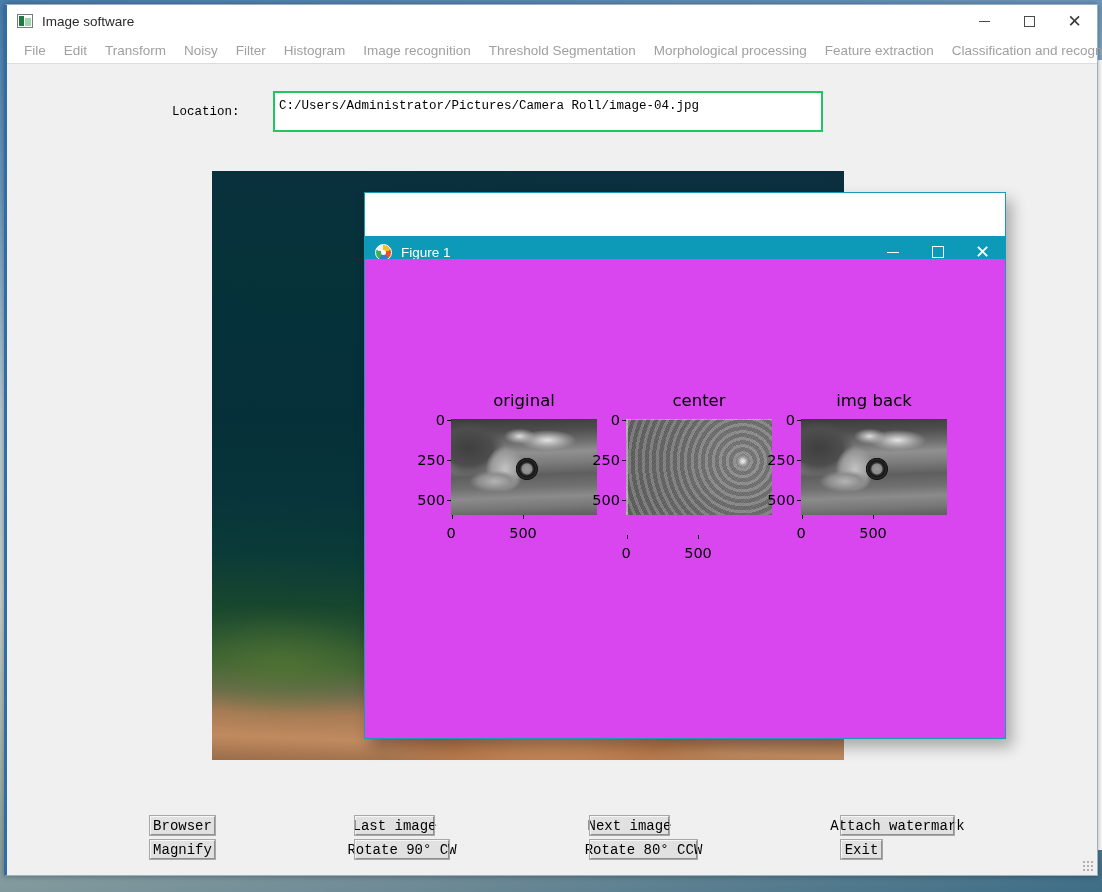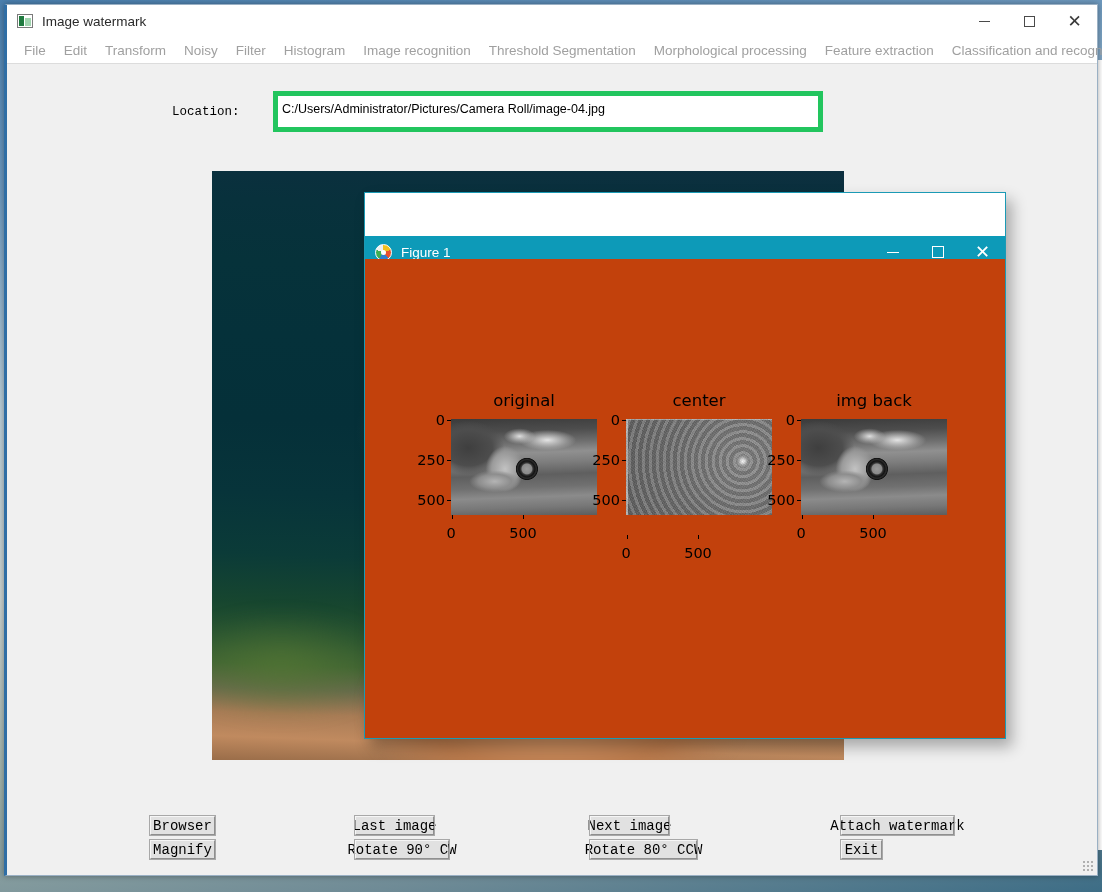--- a/index.html
+++ b/index.html
@@ -55,22 +55,22 @@
   }
   #menubar .mi {
     font-size: 13.5px; color:#a0a0a0; padding: 2px 9px; white-space:nowrap; cursor:default;
   }
   #location-label {
     position:absolute; left:165px; top:100px;
     font-family:"Liberation Mono", monospace; font-size:12.5px; color:#000;
   }
   #location-input {
     position:absolute; left:266px; top:86px; width:550px; height:41px;
-    background:#ffffff; border:5px solid #22c55e; 
-    font-family:Liberation Sans, sans-serif; font-size:12.5px; color:#000;
+    background:#ffffff; border:2px solid #22c55e; 
+    font-family:Liberation Mono, monospace; font-size:12.5px; color:#000;
     padding: 5px 4px 0 4px; line-height: 16px;
     overflow:hidden; white-space:nowrap;
   }
 
   
   #preview {
     position:absolute; left:205px; top:166px; width:632px; height:589px;
     background:
       radial-gradient(ellipse 90px 70px at 57% 53%, rgba(190,195,185,.75) 0%, rgba(120,140,140,.15) 55%, rgba(0,0,0,0) 75%),
       radial-gradient(ellipse 120px 90px at 36% 44%, rgba(90,120,125,.35) 0%, rgba(0,0,0,0) 70%),
@@ -141,21 +141,21 @@
     background-size: 4px 4px; opacity:.75;
   }
   .tb-btn {
     width:30px; height:28px; display:flex; align-items:center; justify-content:center;
     cursor:default;
   }
   .tb-sep { width:1px; height:22px; background:#c4c4c4; margin:0 4px; }
   .tb-btn svg { display:block; }
 
   #fig-canvas {
-    position:absolute; left:0; top:66px; width:640px; height:479px; background:#c2410c;
+    position:absolute; left:0; top:66px; width:640px; height:479px; background:#d946ef;
     overflow:hidden;
   }
 
   
   .subplot { position:absolute; top:160px; }
   .sp-title {
     position:absolute; left:0; width:100%; text-align:center; top:-28px;
     font-size:16.5px; color:#000; font-family:"DejaVu Sans", sans-serif;
   }
   .sp-axes { position:absolute; left:0; top:0; width:146px; height:96px; overflow:hidden; }
@@ -227,21 +227,21 @@
 <div id="bg-editor">
   <div class="codeline" style="left:2px; top:58px; color:#b07030;">a</div>
   <div class="codeline" style="left:2px; top:158px; color:#2060c0;">=</div>
   <div class="codeline" style="left:1px; top:196px; color:#b07030;">f</div>
 </div>
 
 <div id="app-window">
 
   <div id="titlebar">
     <div id="app-icon"></div>
-    <div id="app-title">Image watermark</div>
+    <div id="app-title">Image software</div>
     <div class="wincontrols">
       <div>
           <span class="glyph-min"></span>
         </div>
       <div>
           <span class="glyph-max"></span>
         </div>
       <div>
           <span class="glyph-close">✕</span>
         </div>

